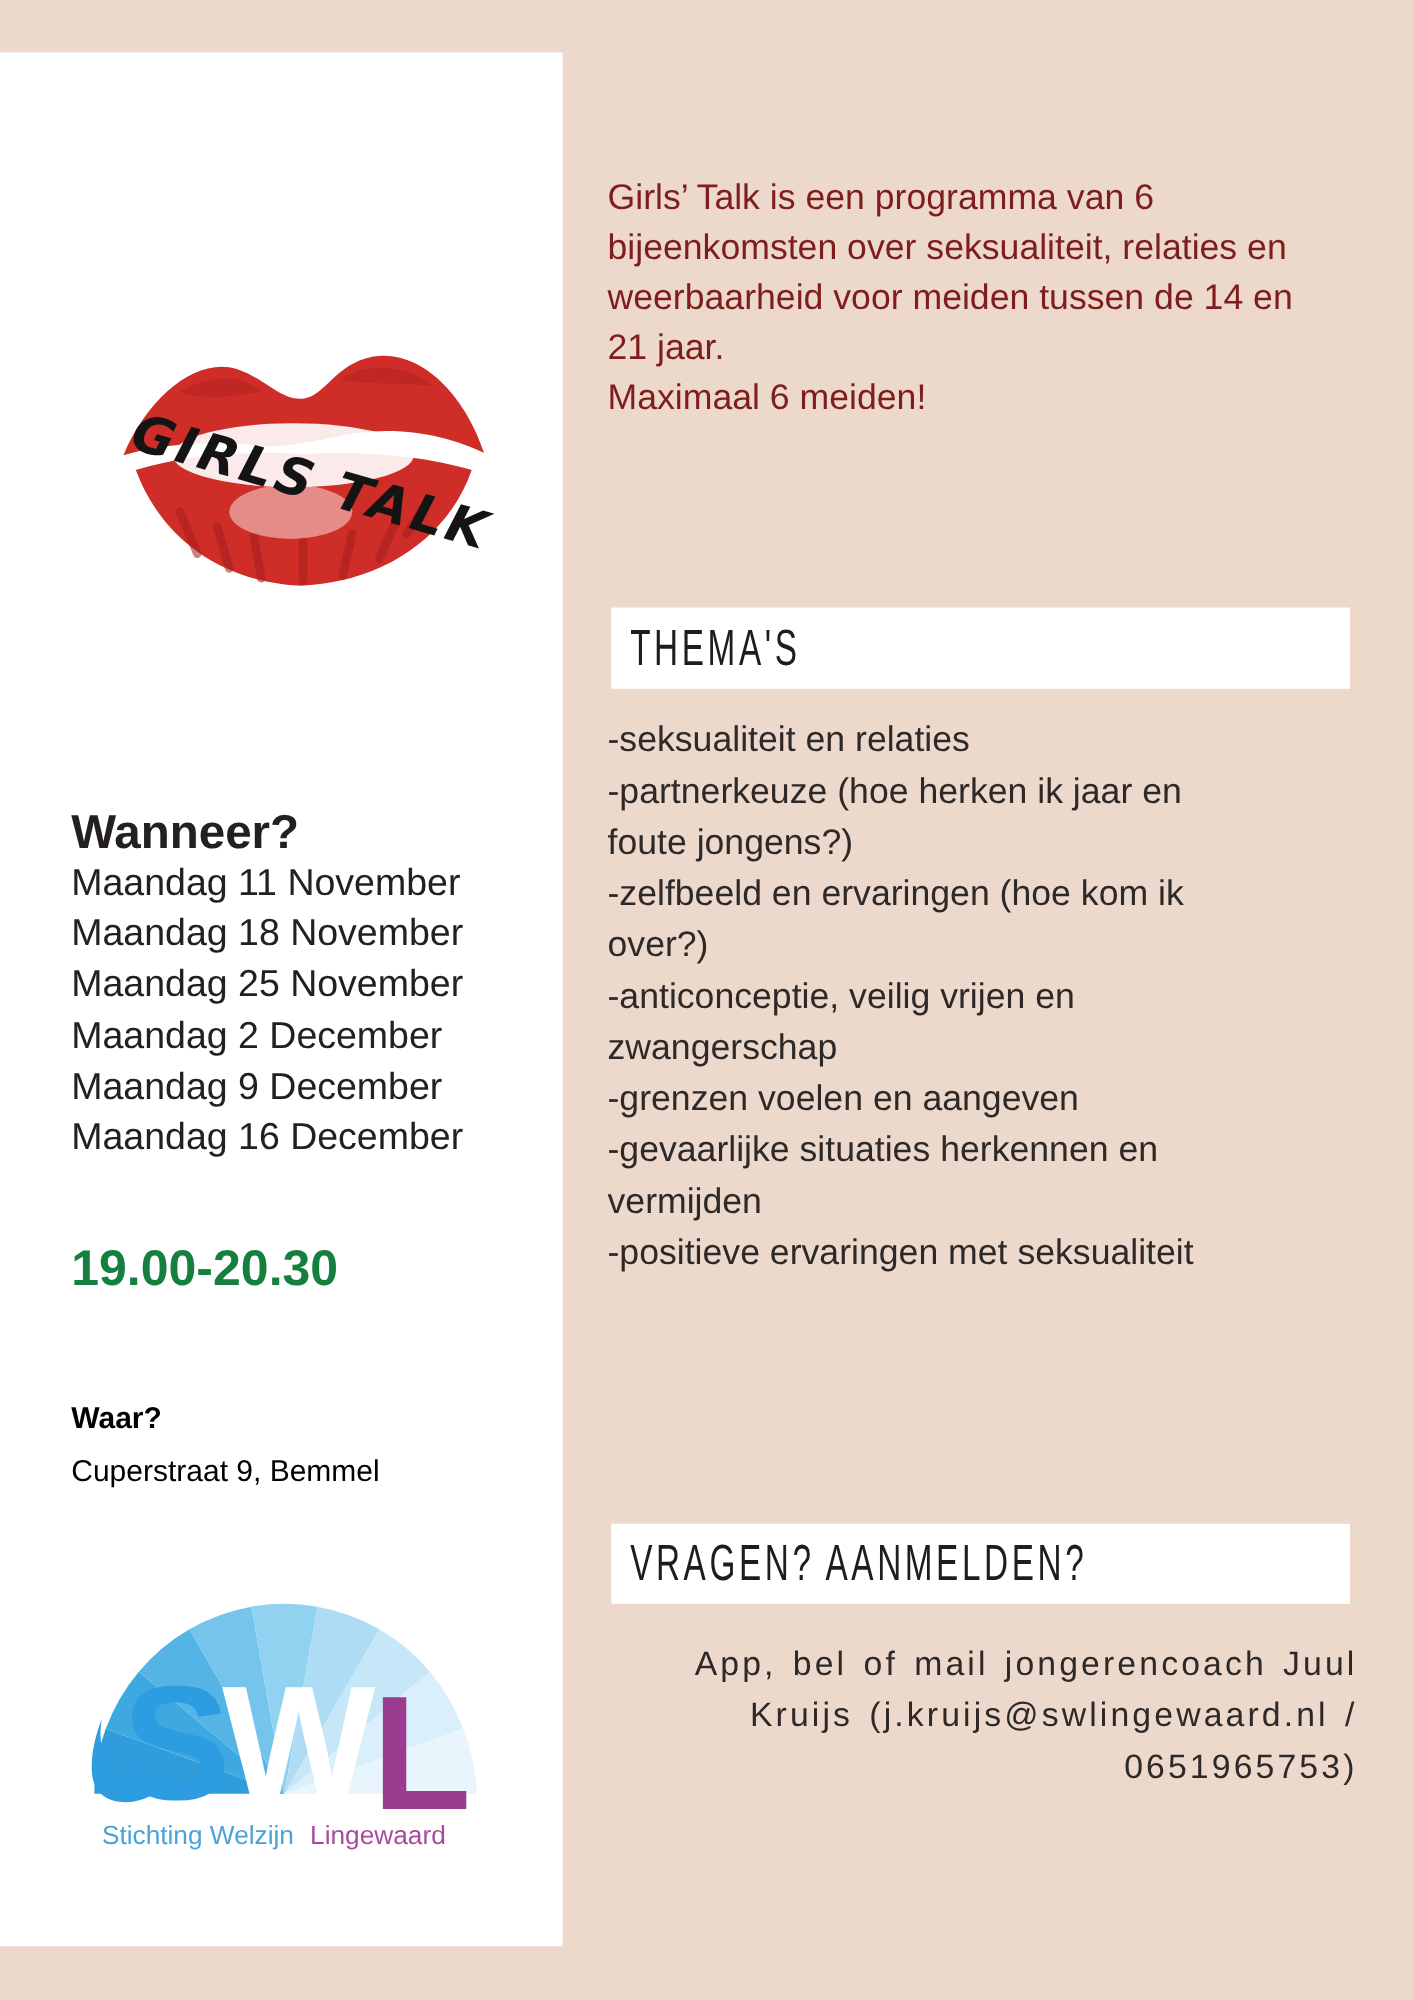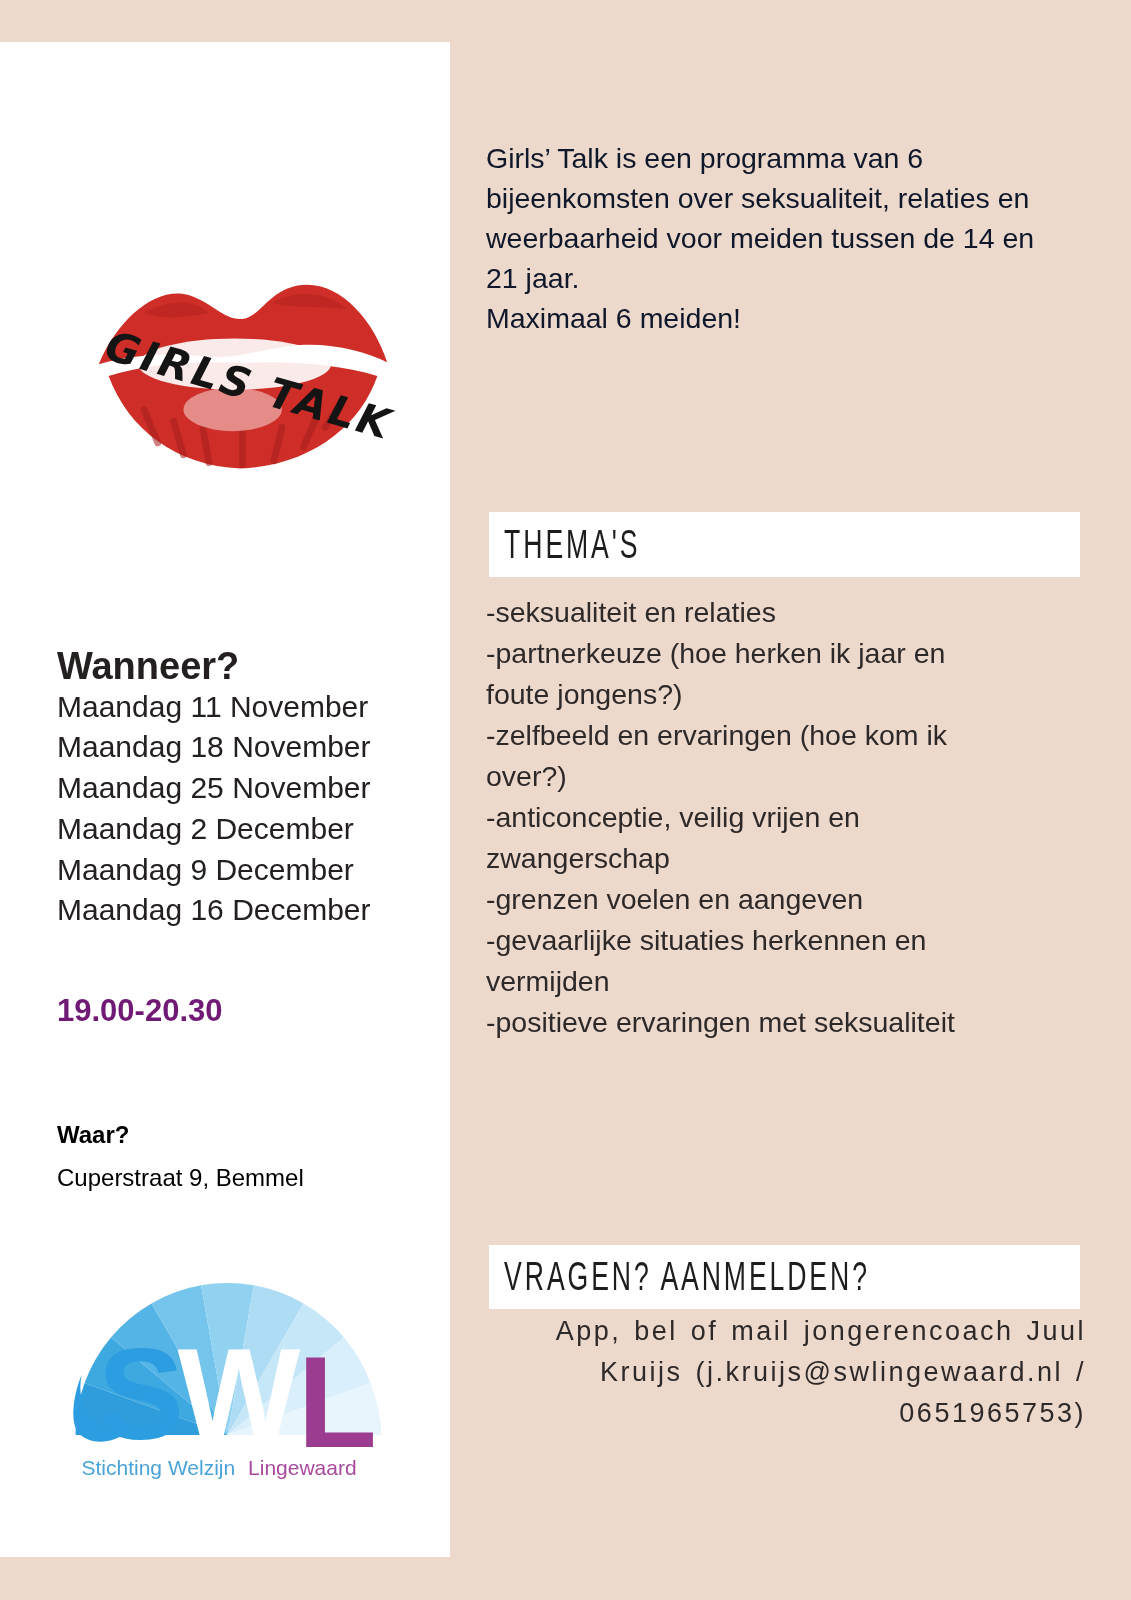--- a/index.html
+++ b/index.html
@@ -5,33 +5,33 @@
   * { margin:0; padding:0; box-sizing:border-box; }
   html,body { width:1131px; height:1600px; }
   body { font-family:"Liberation Sans", sans-serif; background:#ecd9cc; position:relative; overflow:hidden; }
   .page { position:absolute; inset:0; width:1131px; height:1600px; background:#ecd9cc; }
   .panel { position:absolute; left:0; top:42px; width:450px; height:1515px; background:#ffffff; }
 
   
   .lips-logo { position:absolute; left:85px; top:260px; width:315px; height:232px; }
   .when-block { position:absolute; left:57px; top:646px; width:380px; color:#242020; font-size:30px; line-height:40.7px; }
   .when-heading { font-weight:bold; font-size:38px; }
-  .time-block { position:absolute; left:57px; top:993px; color:#701a75; font-size:31px; font-weight:bold; }
+  .time-block { position:absolute; left:57px; top:993px; color:#15803d; font-size:40px; font-weight:bold; }
   .where-block { position:absolute; left:57px; top:1113px; width:380px; color:#000000; font-size:24px; line-height:43px; }
   .where-heading { font-weight:bold; }
   .swl-logo { position:absolute; left:58px; top:1247px; width:325px; height:235px; }
 
   
-  .intro { position:absolute; left:486px; top:138px; width:600px; color:#0f172a; font-size:28.5px; line-height:40px; }
-  .bar { position:absolute; left:489px; width:591px; background:#ffffff; display:flex; align-items:center;margin-top:26px; }
+  .intro { position:absolute; left:486px; top:138px; width:600px; color:#7f1d1d; font-size:28.5px; line-height:40px; }
+  .bar { position:absolute; left:489px; width:591px; background:#ffffff; display:flex; align-items:center; }
   .bar-themas { top:486px; height:65px; }
   .bar-vragen { top:1219px; height:64px; }
   .bar-heading { font-size:37px; color:#1d1d1d; letter-spacing:4px; font-weight:400;
                  transform:scale(0.72,1.1); transform-origin:left center; white-space:nowrap; padding-left:21px; }
-  .themes { position:absolute; left:486px; top:592px; width:600px; color:#2e2929; font-size:28.5px; line-height:41px; }
+  .themes { position:absolute; left:486px; top:572px; width:600px; color:#2e2929; font-size:28.5px; line-height:41px; }
   .contact { position:absolute; left:486px; top:1311px; width:600px; color:#2e2929; font-size:27px;
              line-height:41px; letter-spacing:2.5px; word-spacing:3px;text-align:right; }
   .line { display:block; }
 </style>
 </head>
 <body>
 
 <div class="page">
   <div class="panel"></div>
 

